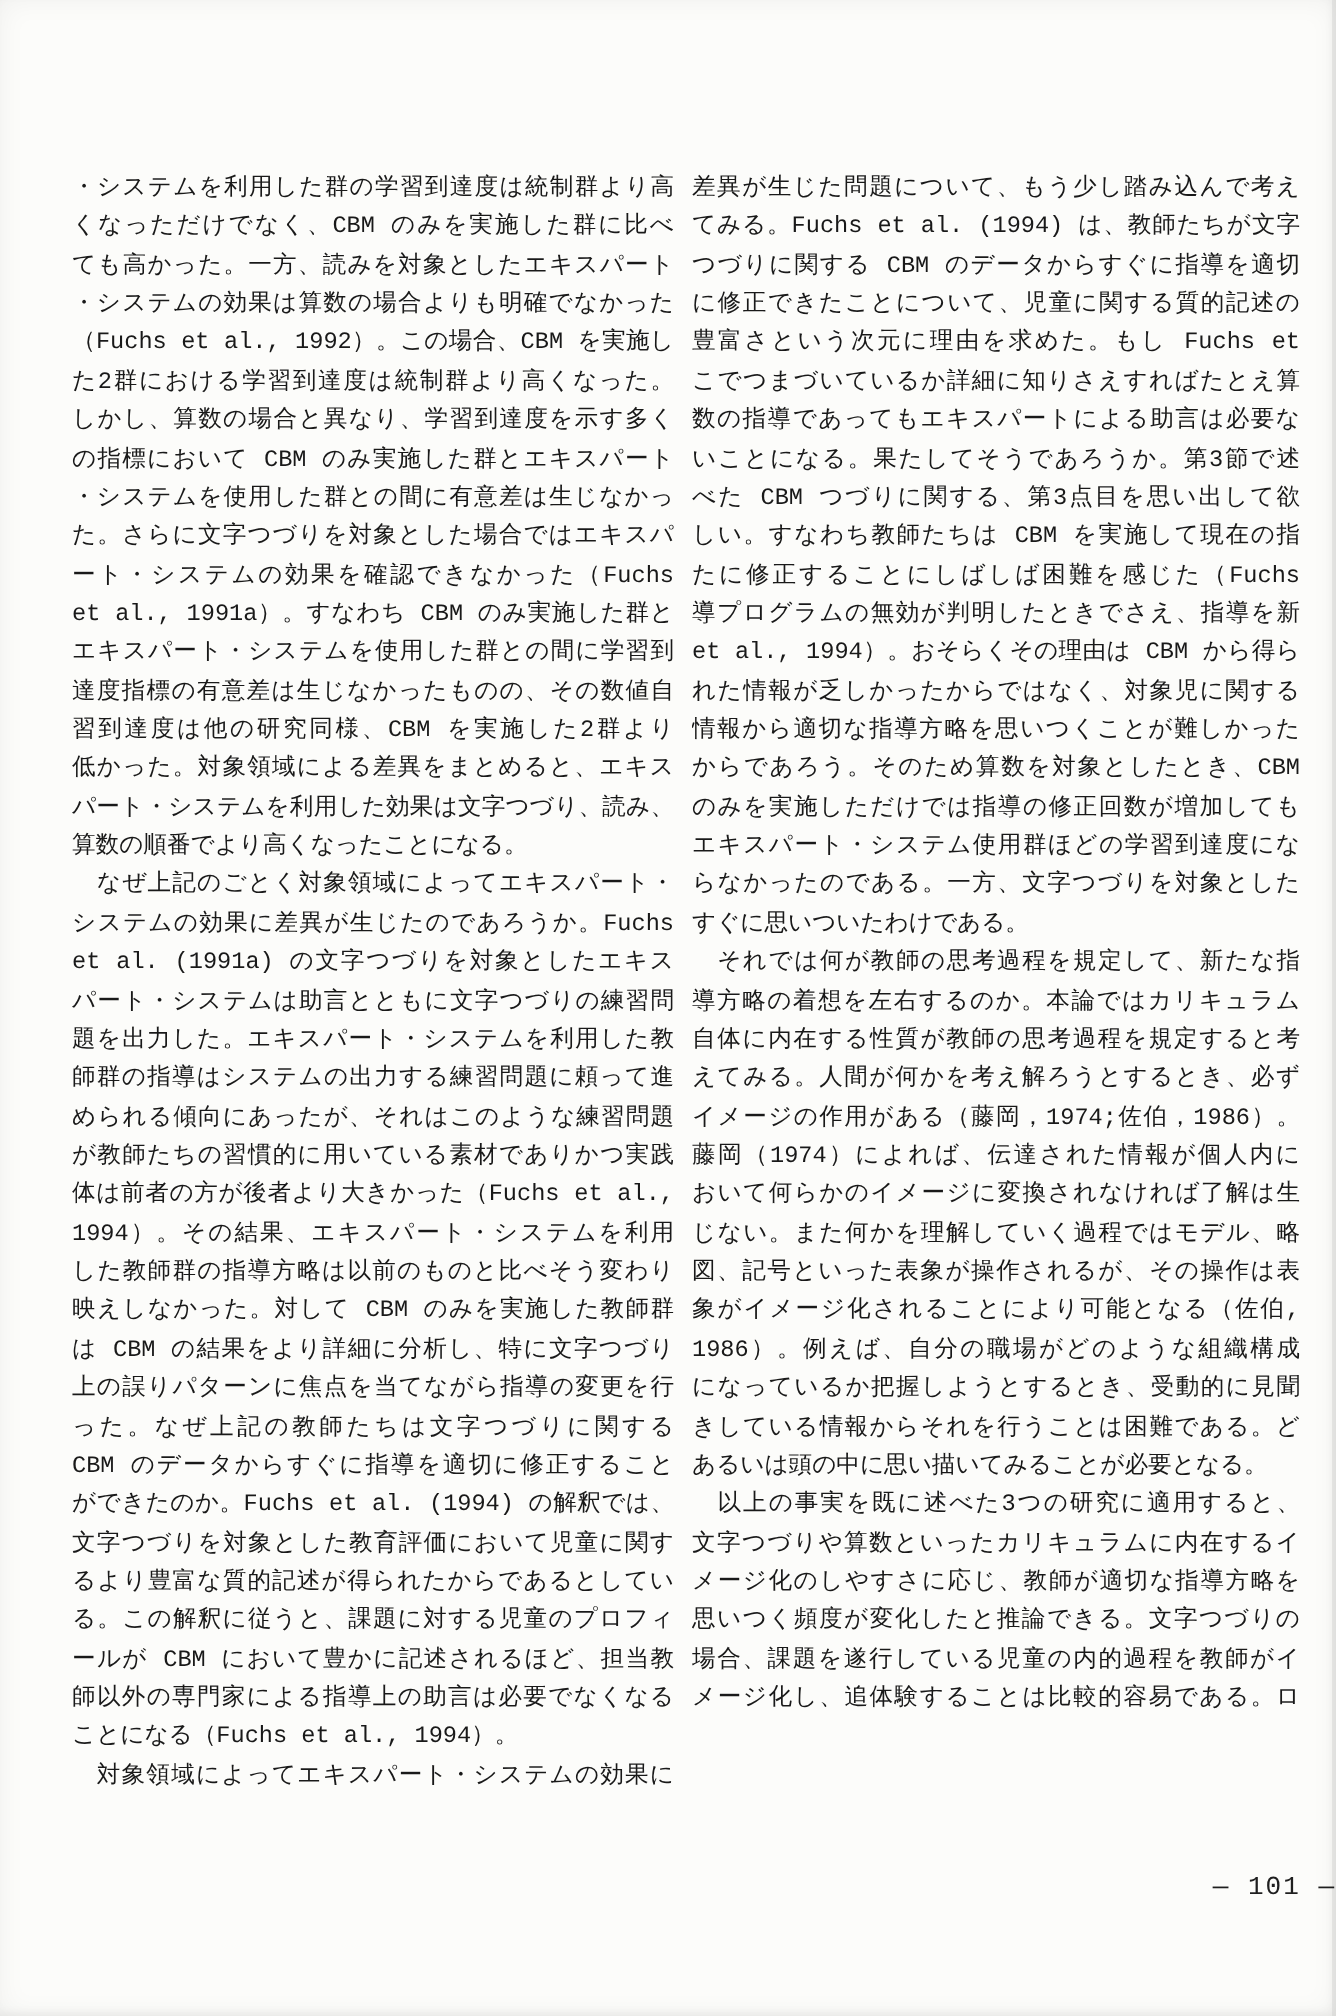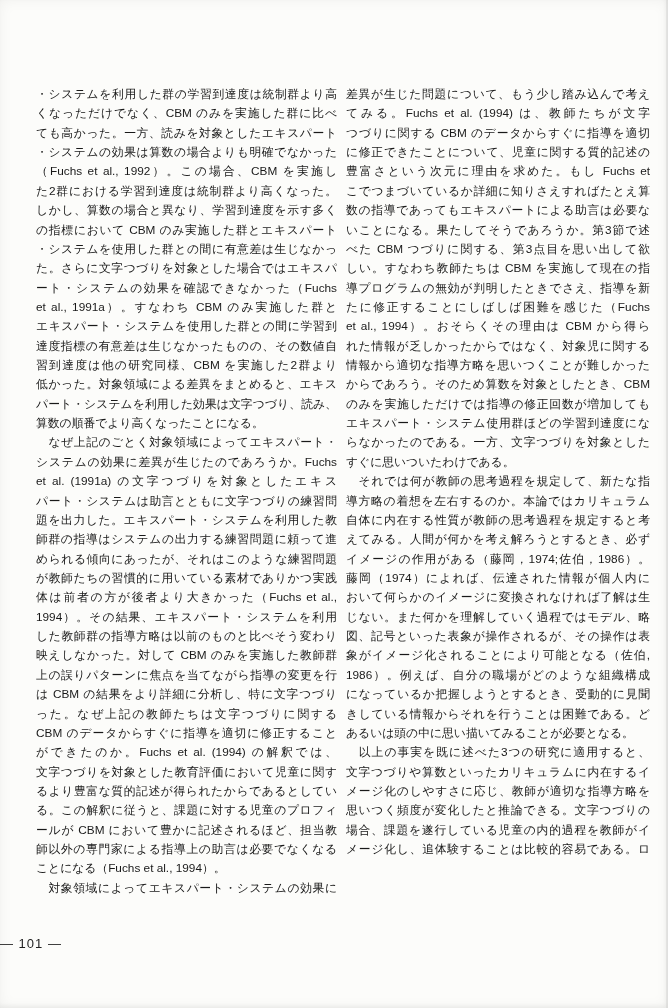--- a/index.html
+++ b/index.html
@@ -9,21 +9,21 @@
     height: 1008px;
     overflow: hidden;
     background: #ffffff;
   }
   .page {
     position: relative;
     width: 668px;
     height: 1008px;
     background: #fcfcfa;
     box-shadow: inset 0 0 14px rgba(0,0,0,0.05), inset -2px -2px 4px rgba(0,0,0,0.05);
-    font-family: Liberation Sans, sans-serif;
+    font-family: Liberation Mono, monospace;
     color: #191919;
   }
   .text-columns {
     position: absolute;
     top: 85px;
     left: 36px;
     width: 614px;
     display: flex;
     gap: 9px;
   }
@@ -43,21 +43,21 @@
     white-space: normal;
   }
   .line.para-end {
     text-align-last: left;
   }
   .page-number {
     position: absolute;
     top: 936px;
     left: 0;
     width: 668px;
-    text-align: left;
+    text-align: right;
     font-size: 13px;
     letter-spacing: 1px;
     color: #1f1f1f;
   }
   .scan-edge {
     position: absolute;
     right: 0;
     top: 0;
     width: 2px;
     height: 1008px;
@@ -97,22 +97,22 @@
           <div class="line">et al. (1991a) の文字つづりを対象としたエキス</div>
           <div class="line">パート・システムは助言とともに文字つづりの練習問</div>
           <div class="line">題を出力した。エキスパート・システムを利用した教</div>
           <div class="line">師群の指導はシステムの出力する練習問題に頼って進</div>
           <div class="line">められる傾向にあったが、それはこのような練習問題</div>
           <div class="line">が教師たちの習慣的に用いている素材でありかつ実践</div>
           <div class="line">体は前者の方が後者より大きかった（Fuchs et al.,</div>
           <div class="line">1994）。その結果、エキスパート・システムを利用</div>
           <div class="line">した教師群の指導方略は以前のものと比べそう変わり</div>
           <div class="line">映えしなかった。対して CBM のみを実施した教師群</div>
+          <div class="line">は CBM の結果をより詳細に分析し、特に文字つづり</div>
           <div class="line">上の誤りパターンに焦点を当てながら指導の変更を行</div>
-          <div class="line">は CBM の結果をより詳細に分析し、特に文字つづり</div>
           <div class="line">った。なぜ上記の教師たちは文字つづりに関する</div>
           <div class="line">CBM のデータからすぐに指導を適切に修正すること</div>
           <div class="line">ができたのか。Fuchs et al. (1994) の解釈では、</div>
           <div class="line">文字つづりを対象とした教育評価において児童に関す</div>
           <div class="line">るより豊富な質的記述が得られたからであるとしてい</div>
           <div class="line">る。この解釈に従うと、課題に対する児童のプロフィ</div>
           <div class="line">ールが CBM において豊かに記述されるほど、担当教</div>
           <div class="line">師以外の専門家による指導上の助言は必要でなくなる</div>
           <div class="line para-end">ことになる（Fuchs et al., 1994）。</div>
         </div>
@@ -125,22 +125,22 @@
           <div class="line">差異が生じた問題について、もう少し踏み込んで考え</div>
           <div class="line">てみる。Fuchs et al. (1994) は、教師たちが文字</div>
           <div class="line">つづりに関する CBM のデータからすぐに指導を適切</div>
           <div class="line">に修正できたことについて、児童に関する質的記述の</div>
           <div class="line">豊富さという次元に理由を求めた。もし Fuchs et</div>
           <div class="line">こでつまづいているか詳細に知りさえすればたとえ算</div>
           <div class="line">数の指導であってもエキスパートによる助言は必要な</div>
           <div class="line">いことになる。果たしてそうであろうか。第3節で述</div>
           <div class="line">べた CBM つづりに関する、第3点目を思い出して欲</div>
           <div class="line">しい。すなわち教師たちは CBM を実施して現在の指</div>
+          <div class="line">たに修正することにしばしば困難を感じた（Fuchs</div>
           <div class="line">導プログラムの無効が判明したときでさえ、指導を新</div>
-          <div class="line">たに修正することにしばしば困難を感じた（Fuchs</div>
           <div class="line">et al., 1994）。おそらくその理由は CBM から得ら</div>
           <div class="line">れた情報が乏しかったからではなく、対象児に関する</div>
           <div class="line">情報から適切な指導方略を思いつくことが難しかった</div>
           <div class="line">からであろう。そのため算数を対象としたとき、CBM</div>
           <div class="line">のみを実施しただけでは指導の修正回数が増加しても</div>
           <div class="line">エキスパート・システム使用群ほどの学習到達度にな</div>
           <div class="line">らなかったのである。一方、文字つづりを対象とした</div>
           <div class="line para-end">すぐに思いついたわけである。</div>
         </div>
         <div class="paragraph">

